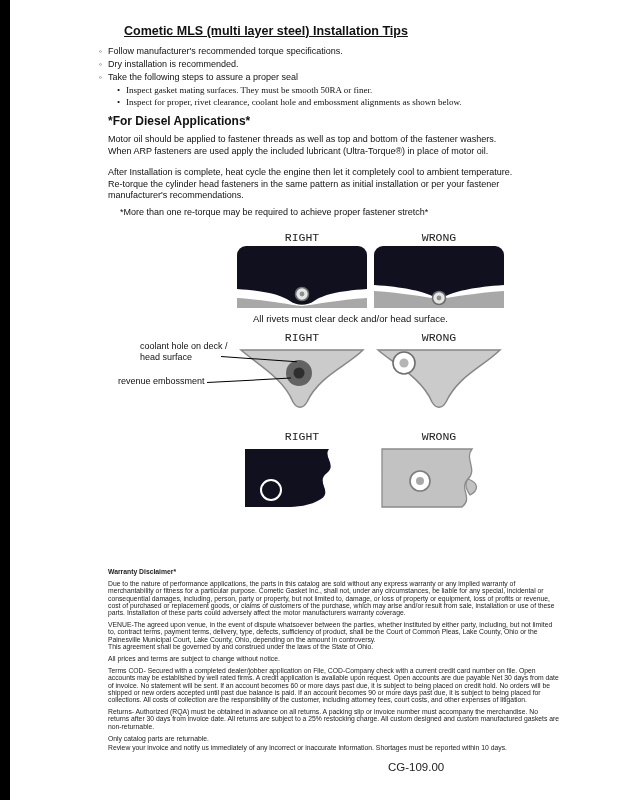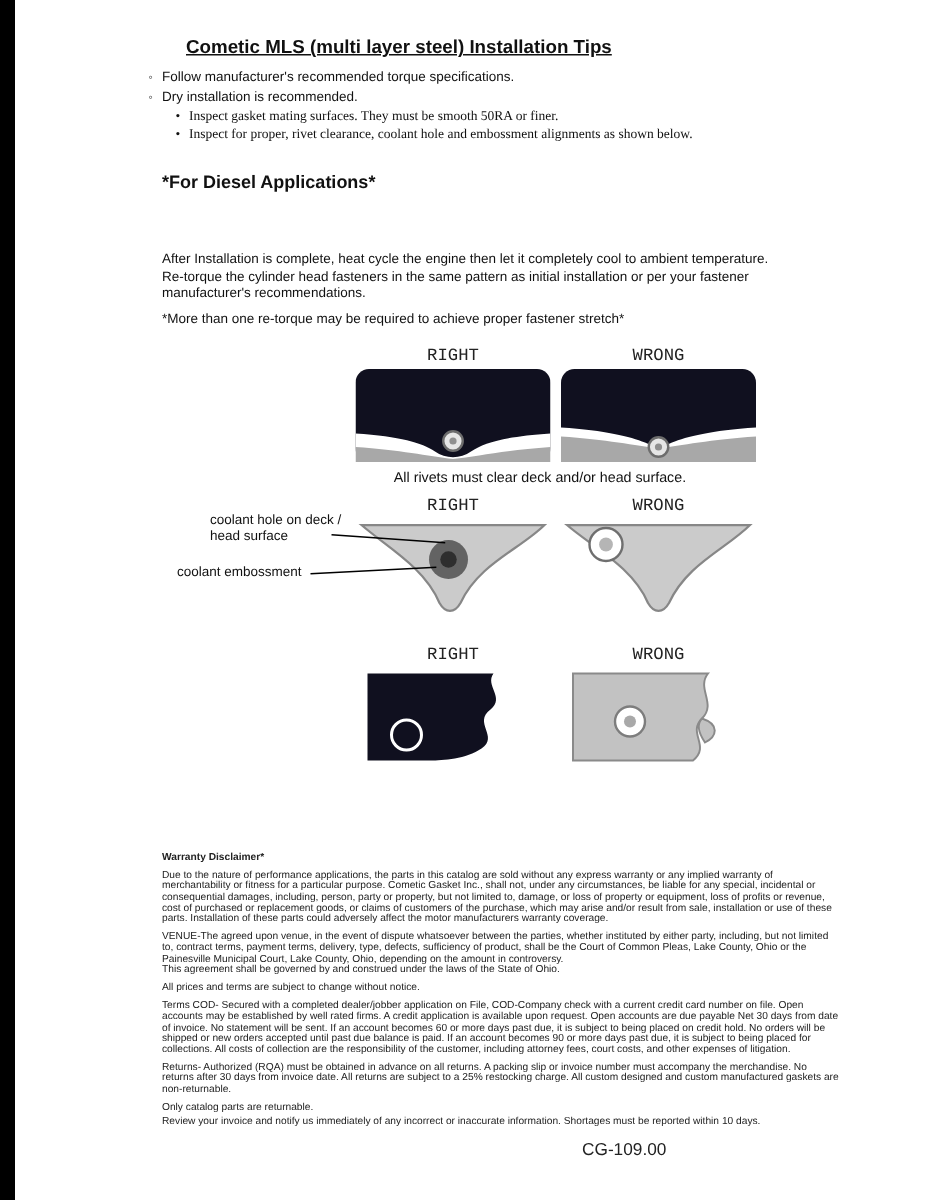--- a/index.html
+++ b/index.html
@@ -13,37 +13,37 @@
   .brow{display:flex;align-items:flex-start;}
   .brow.sub{padding-left:18px;font-family:Liberation Serif, serif;}
   .mk{width:9px;flex:0 0 9px;}
   .mk.open::before{content:"\25E6";font-size:8px;}
   .mk.dot::before{content:"\2022";font-size:9px;}
 
   .dheading{position:absolute;left:108px;top:114px;font-size:12px;font-weight:bold;}
   .para{position:absolute;left:108px;width:412px;font-size:9px;line-height:11.5px;}
   .p1{top:134px;}
   .p2{top:167px;}
-  .p3{top:207px;width:430px;}
+  .p3{top:207px;width:430px;margin-left:12px;}
 
   .dlabel{position:absolute;width:130px;text-align:center;font-size:11.5px;color:#222;font-family:Liberation Mono, monospace;}
   .lab-r1l{left:237px;top:231px;} .lab-r1r{left:374px;top:231px;}
   .lab-r2l{left:237px;top:331px;} .lab-r2r{left:374px;top:331px;}
   .lab-r3l{left:237px;top:430px;} .lab-r3r{left:374px;top:430px;}
 
   .panel{position:absolute;width:130px;}
   .panel svg{display:block;width:100%;height:100%;}
   .pn-r1l{left:237px;top:246px;height:62px;}
   .pn-r1r{left:374px;top:246px;height:62px;}
   .pn-r2l{left:237px;top:346px;height:66px;}
   .pn-r2r{left:374px;top:346px;height:66px;}
   .pn-r3l{left:237px;top:445px;height:66px;}
   .pn-r3r{left:374px;top:445px;height:66px;}
 
-  .caption{position:absolute;left:225px;font-size:9.5px;line-height:11.5px;color:#111;text-align:center;}
+  .caption{position:absolute;left:253px;font-size:9.5px;line-height:11.5px;color:#111;}
   .cap1{top:313px;width:270px;}
   .cap2{top:417px;width:270px;}
   .cap3{top:516px;width:235px;}
 
   .callout{position:absolute;font-size:9px;line-height:10.5px;color:#111;}
   .co-coolant{left:140px;top:341px;width:92px;}
   .co-emboss{left:118px;top:376px;width:110px;}
   .cline{position:absolute;height:1px;background:#000;transform-origin:left center;z-index:5;}
   .cl1{left:221px;top:356px;width:76px;transform:rotate(4deg);}
   .cl2{left:207px;top:382px;width:84px;transform:rotate(-3deg);}
@@ -66,31 +66,36 @@
 
   <div class="bullets">
     <div class="brow">
       <span class="mk open"></span>
       <span class="btxt">Follow manufacturer's recommended torque specifications.</span>
     </div>
     <div class="brow">
       <span class="mk open"></span>
       <span class="btxt">Dry installation is recommended.</span>
     </div>
+    <div class="brow">
+      <span class="mk open"></span>
+      <span class="btxt">Take the following steps to assure a proper seal</span>
+    </div>
     <div class="brow sub">
       <span class="mk dot"></span>
       <span class="btxt">Inspect gasket mating surfaces.  They must be smooth 50RA or finer.</span>
     </div>
     <div class="brow sub">
       <span class="mk dot"></span>
       <span class="btxt">Inspect for proper, rivet clearance, coolant hole and embossment alignments as shown below.</span>
     </div>
   </div>
 
   <div class="dheading">*For Diesel Applications*</div>
+  <div class="para p1">Motor oil should be applied to fastener threads as well as top and bottom of the fastener washers. When ARP fasteners are used apply the included lubricant (Ultra-Torque®) in place of motor oil.</div>
   <div class="para p2">After Installation is complete, heat cycle the engine then let it completely cool to ambient temperature. Re-torque the cylinder head fasteners in the same pattern as initial installation or per your fastener manufacturer's recommendations.</div>
   <div class="para p3">*More than one re-torque may be required to achieve proper fastener stretch*</div>
 
   <div class="dlabel lab-r1l">RIGHT</div>
   <div class="dlabel lab-r1r">WRONG</div>
 
   <div class="panel pn-r1l">
     <svg viewBox="0 0 130 62">
       <rect x="0" y="0" width="130" height="62" rx="9" fill="#10101f"></rect>
       <path d="M0,62 L0,43 C30,45 44,49 53,55 C60,60 70,60 77,55 C86,49 100,45 130,43 L130,62 Z" fill="#ffffff"></path>
@@ -107,21 +112,21 @@
       <circle cx="65" cy="52" r="6.5" fill="#e6e6e6" stroke="#6d6d6d" stroke-width="1.6"></circle>
       <circle cx="65" cy="52" r="2.4" fill="#8f8f8f"></circle>
     </svg>
   </div>
   <div class="caption cap1">All rivets must clear deck and/or head surface.</div>
 
   <div class="dlabel lab-r2l">RIGHT</div>
   <div class="dlabel lab-r2r">WRONG</div>
 
   <div class="callout co-coolant">coolant hole on deck / head surface</div>
-  <div class="callout co-emboss">coolant embossment</div>
+  <div class="callout co-emboss">revenue embossment</div>
   <div class="cline cl1"></div>
   <div class="cline cl2"></div>
 
   <div class="panel pn-r2l">
     <svg viewBox="0 0 130 66">
       <rect width="130" height="66" fill="#ffffff"></rect>
       <path d="M4,4 L126,4 C110,20 82,30 70,56 C66,63 60,63 56,56 C46,32 20,18 4,4 Z" fill="#cbcbcb" stroke="#878787" stroke-width="1.5"></path>
       <circle cx="62" cy="27" r="13" fill="#636363"></circle>
       <circle cx="62" cy="27" r="5.5" fill="#2e2e2e"></circle>
     </svg>

